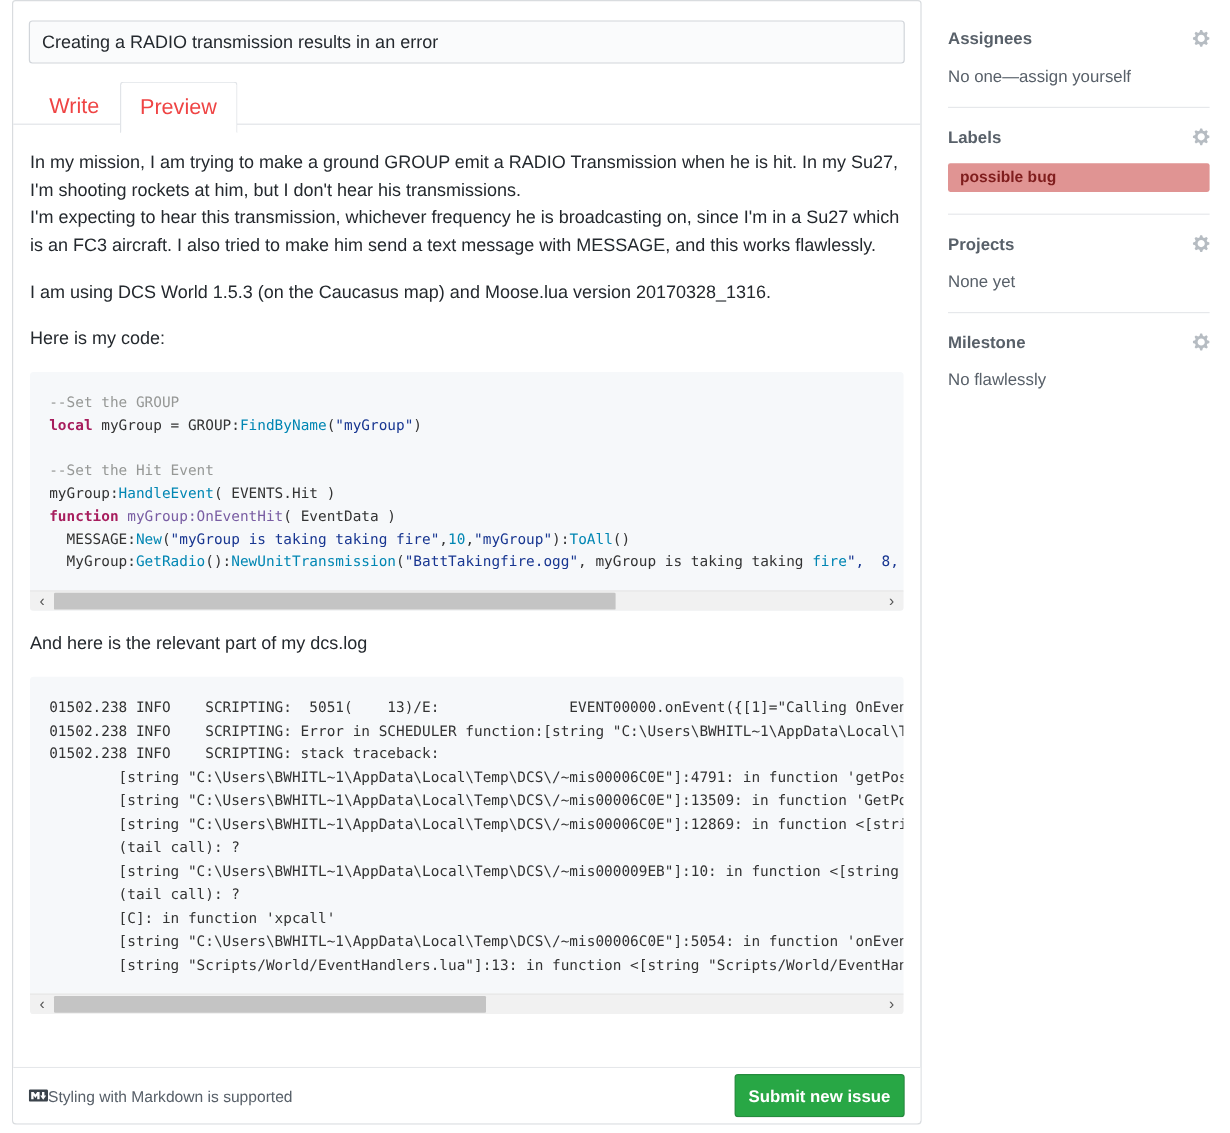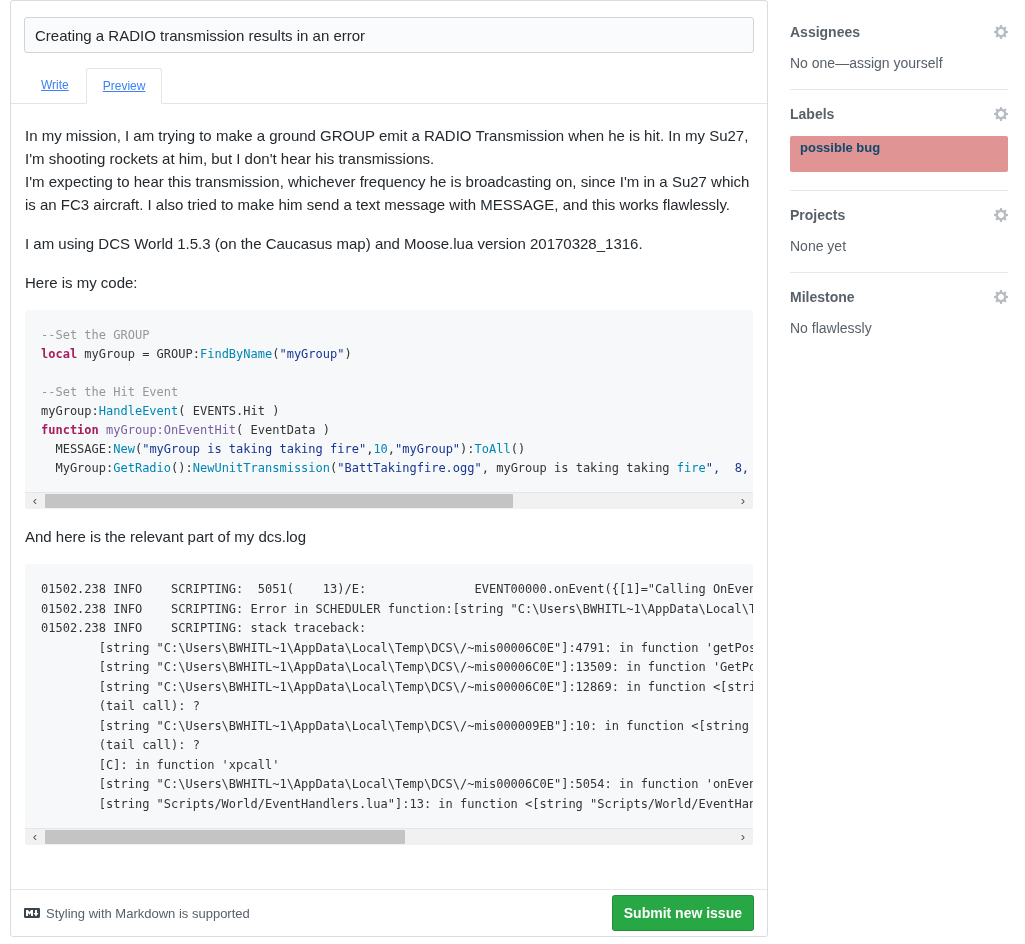--- a/index.html
+++ b/index.html
@@ -6,22 +6,22 @@
   html,body { width:1025px; height:944px; background:#ffffff; overflow:hidden;
               font-family:"Liberation Sans", sans-serif; color:#24292e; }
 
   
   .form-container { position:absolute; left:10px; top:0; width:758px; height:937px;
                     background:#fff; border:1px solid #d9dcdf; border-radius:3px; }
   .title-input { display:block; margin:16px 13px 0 13px; width:calc(100% - 26px); height:36px;
                  padding:4px 10px; font-family:"Liberation Sans",sans-serif; font-size:15px;
                  color:#24292e; background:#fafbfc; border:1px solid #d1d5da; border-radius:3px; outline:none; }
   .tabnav { margin-top:14px; padding-left:13px; border-bottom:1px solid #e1e4e8; height:37px; }
-  .tab { display:inline-block; padding:10px 16px; font-size:12px; color:#3b82f6; cursor:pointer;
-         border:1px solid transparent; border-radius:3px 3px 0 0; vertical-align:bottom;text-decoration:underline; }
+  .tab { display:inline-block; padding:10px 16px; font-size:18px; color:#ef4444; cursor:pointer;
+         border:1px solid transparent; border-radius:3px 3px 0 0; vertical-align:bottom; }
   .tab.active { background:#fff; border-color:#e1e4e8; border-bottom-color:#fff; margin-bottom:-1px; }
 
   .preview-body { padding:20px 14px 0 14px; height:786px; overflow:hidden;
                   font-size:15px; line-height:23px; color:#24292e; }
   .preview-body p { margin-bottom:16px; }
 
   
   .code-block { background:#f6f8fa; border-radius:3px; margin-bottom:16px; overflow:hidden; position:relative; }
   .code-inner { padding:16px 16px 14px 16px; overflow:hidden; }
   .code-line, .log-line { font-family:"DejaVu Sans Mono", monospace; font-size:12px;
@@ -39,36 +39,36 @@
   .sb-arrow { position:absolute; top:0; width:16px; height:16px; text-align:center;
               font-size:13px; line-height:15px; color:#555; cursor:pointer; user-select:none; }
   .sb-arrow.left { left:2px; }  .sb-arrow.right { right:2px; }
   .sb-thumb { position:absolute; top:1px; height:14px; background:#c4c4c4; border-radius:1px; cursor:pointer; }
   .thumb-1 { left:20px; width:468px; }
   .thumb-2 { left:20px; width:360px; }
 
   
   .form-footer { position:absolute; left:0; right:0; bottom:0; height:47px; border-top:1px solid #e5e7ea;
                  display:flex; align-items:center; padding:0 13px; background:#fff; border-radius:0 0 3px 3px; }
-  .md-note { display:flex; align-items:center; gap:6px; font-size:13px; color:#586069; cursor:pointer; }
+  .md-note { display:flex; align-items:center; gap:0; font-size:13px; color:#586069; cursor:pointer; }
   .md-icon svg { display:block; fill:#3b434b; }
   .submit-btn { margin-left:auto; background:#28a745; color:#fff; font-family:"Liberation Sans",sans-serif;
                 font-weight:bold; font-size:14px; padding:9px 11px; border:1px solid rgba(27,31,35,0.2);
                 border-radius:3px; cursor:pointer; }
 
   
   .sidebar { position:absolute; left:790px; top:8px; width:218px; }
   .side-section { padding:16px 0 18px 0; border-bottom:1px solid #e6e8eb; }
   .side-section:last-child { border-bottom:none; }
   .side-head { display:flex; align-items:center; justify-content:space-between; }
   .side-title { font-size:14px; font-weight:600; color:#586069; }
   .gear { cursor:pointer; } .gear svg { display:block; fill:#b6bcc2; }
   .side-body { margin-top:15px; font-size:14px; color:#586069; }
-  .label-chip { margin-top:14px; height:36px; line-height:24px; padding-left:10px;
-                background:#e09493; color:#0c4a6e; font-size:13px; font-weight:600;
+  .label-chip { margin-top:14px; height:24px; line-height:24px; padding-left:10px;
+                background:#e09493; color:#7f1d1d; font-size:13px; font-weight:600;
                 border-radius:2px; cursor:pointer; }
 </style>
 </head>
 <body>
 
 <div class="form-container">
 
   <input class="title-input" readonly="" value="Creating a RADIO transmission results in an error" style="">
 
   <div class="tabnav">

